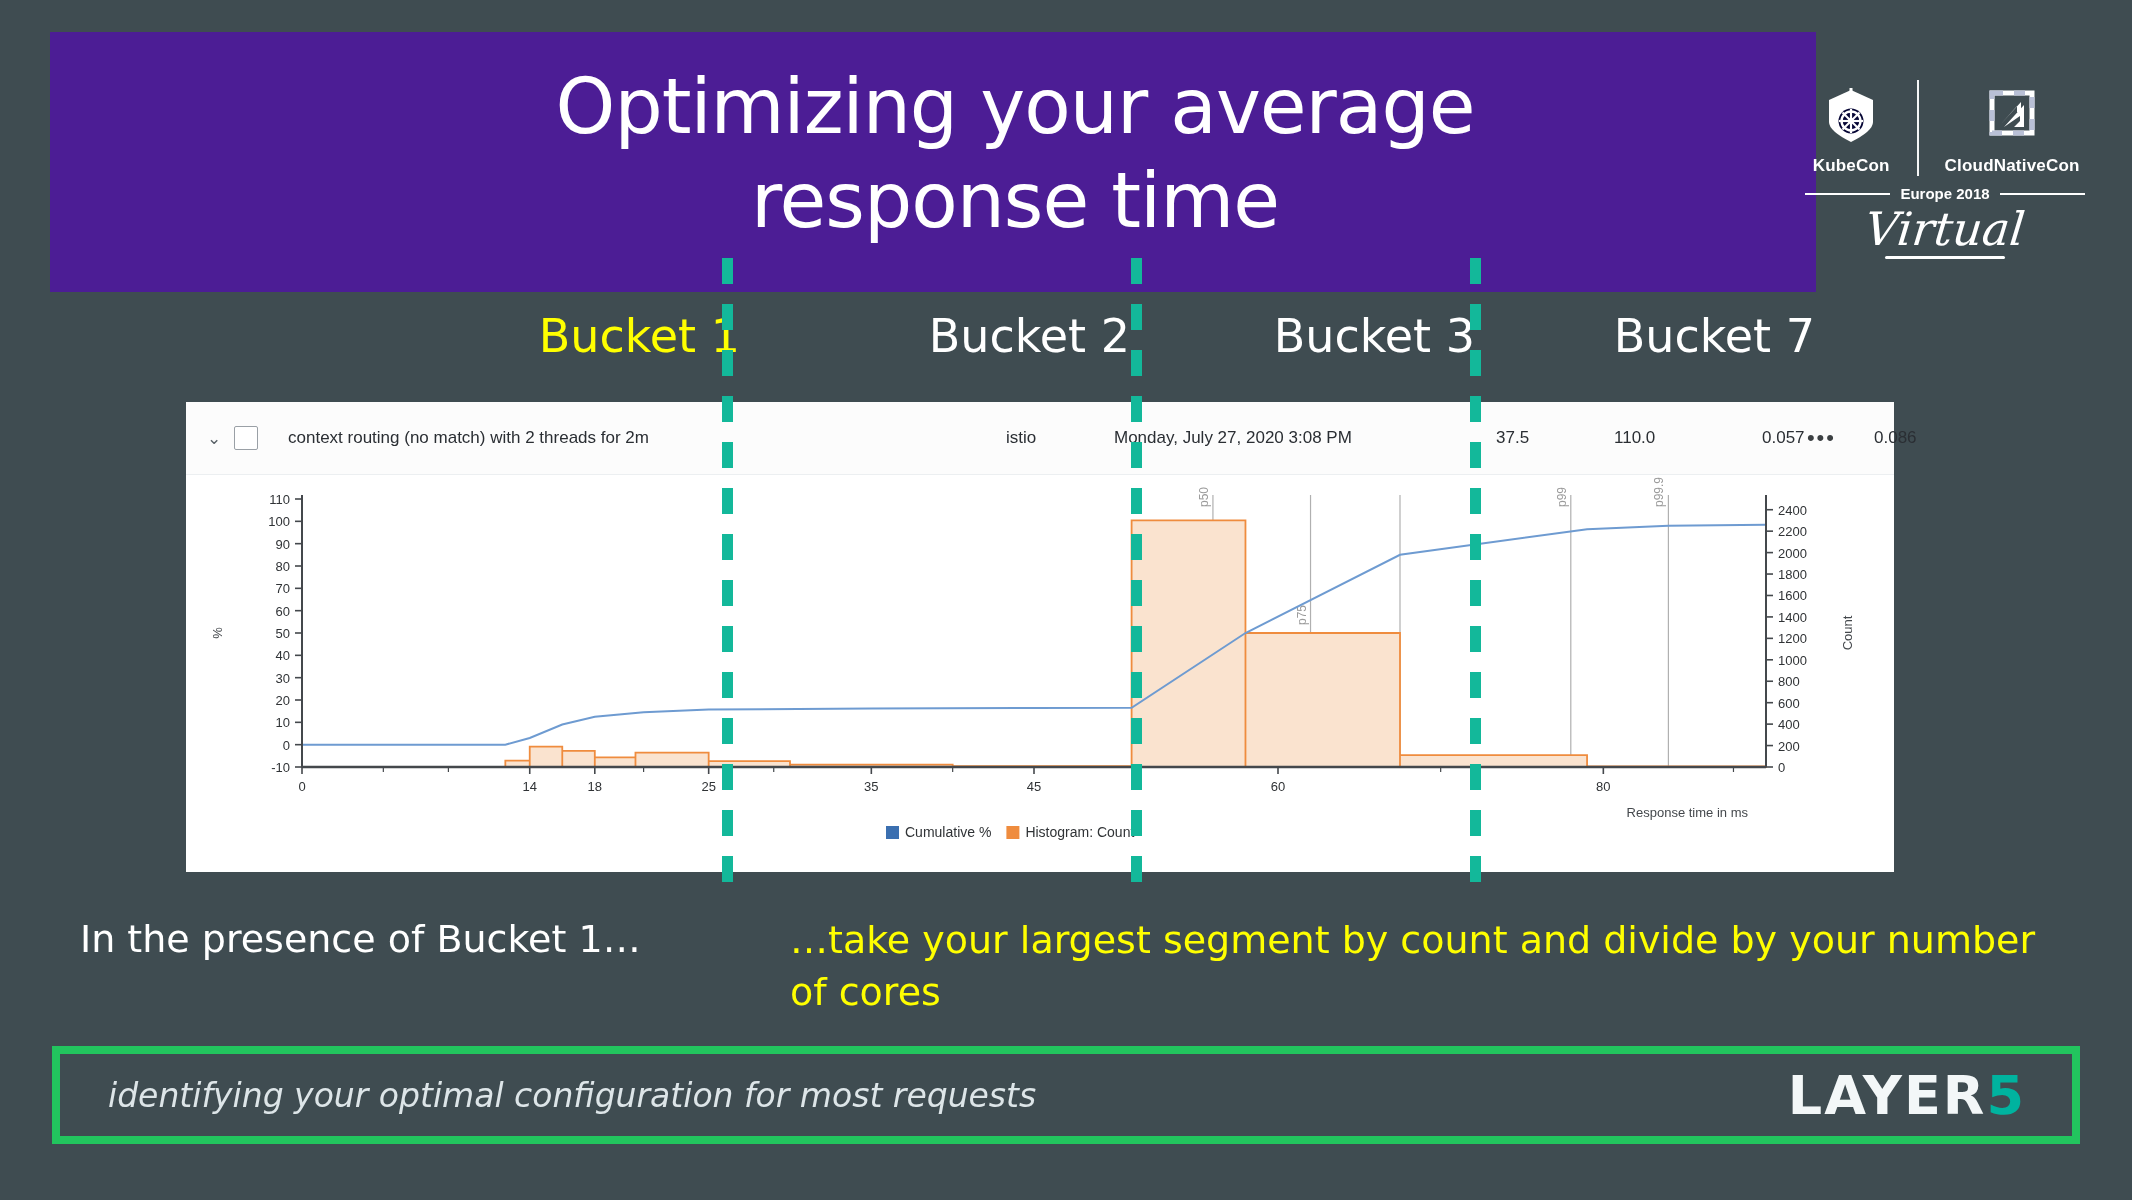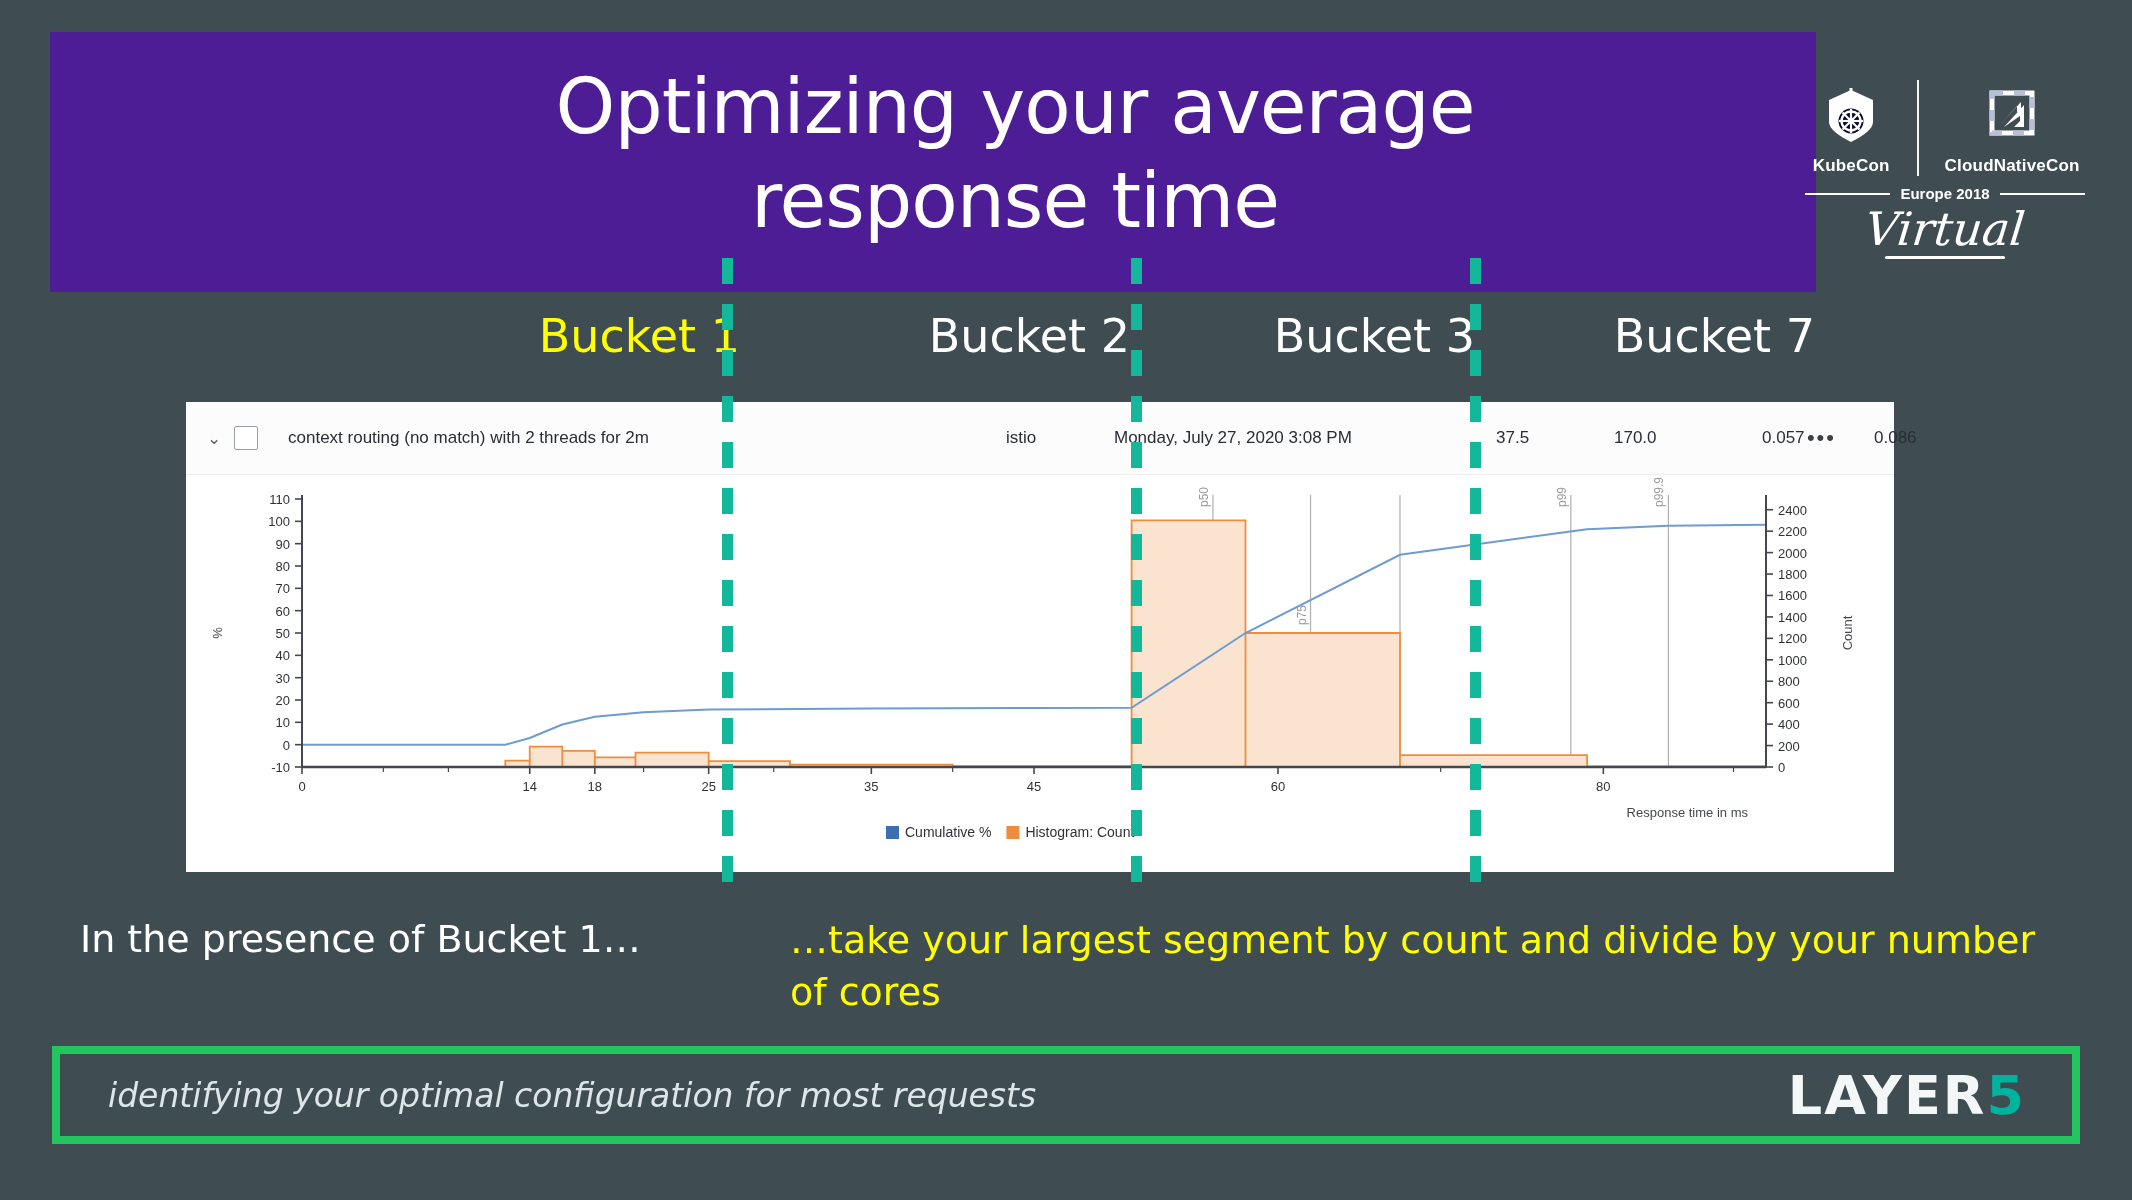--- a/index.html
+++ b/index.html
@@ -183,21 +183,21 @@
 
 <div class="chart-panel">
 
   <div class="chart-header">
     <div class="chev">⌄</div>
     <div class="cbox"></div>
     <div class="hdr-title">context routing (no match) with 2 threads for 2m</div>
     <div class="hdr-cell" style="left:820px;">istio</div>
     <div class="hdr-cell" style="left:928px;">Monday, July 27, 2020 3:08 PM</div>
     <div class="hdr-cell" style="left:1310px;">37.5</div>
-    <div class="hdr-cell" style="left:1428px;">170.0</div>
+    <div class="hdr-cell" style="left:1428px;">110.0</div>
     <div class="hdr-cell" style="left:1576px;">0.057</div>
     <div class="hdr-cell" style="left:1688px;">0.086</div>
     <div class="hdr-dots">•••</div>
   </div>
 
   <div class="chart-body">
     <svg class="plot" id="plot" width="1708" height="397">
         <line x1="1026.9333333333334" y1="20" x2="1026.9333333333334" y2="292" stroke="#b0b0b0" stroke-width="1.2"></line>
         <text x="1021.9333333333334" y="32" fill="#9b9b9b" font-size="12" font-family="&quot;Liberation Sans&quot;, sans-serif" transform="rotate(-90 1021.9333333333334 32)">p50</text>
         <line x1="1124.5333333333333" y1="20" x2="1124.5333333333333" y2="292" stroke="#b0b0b0" stroke-width="1.2"></line>

